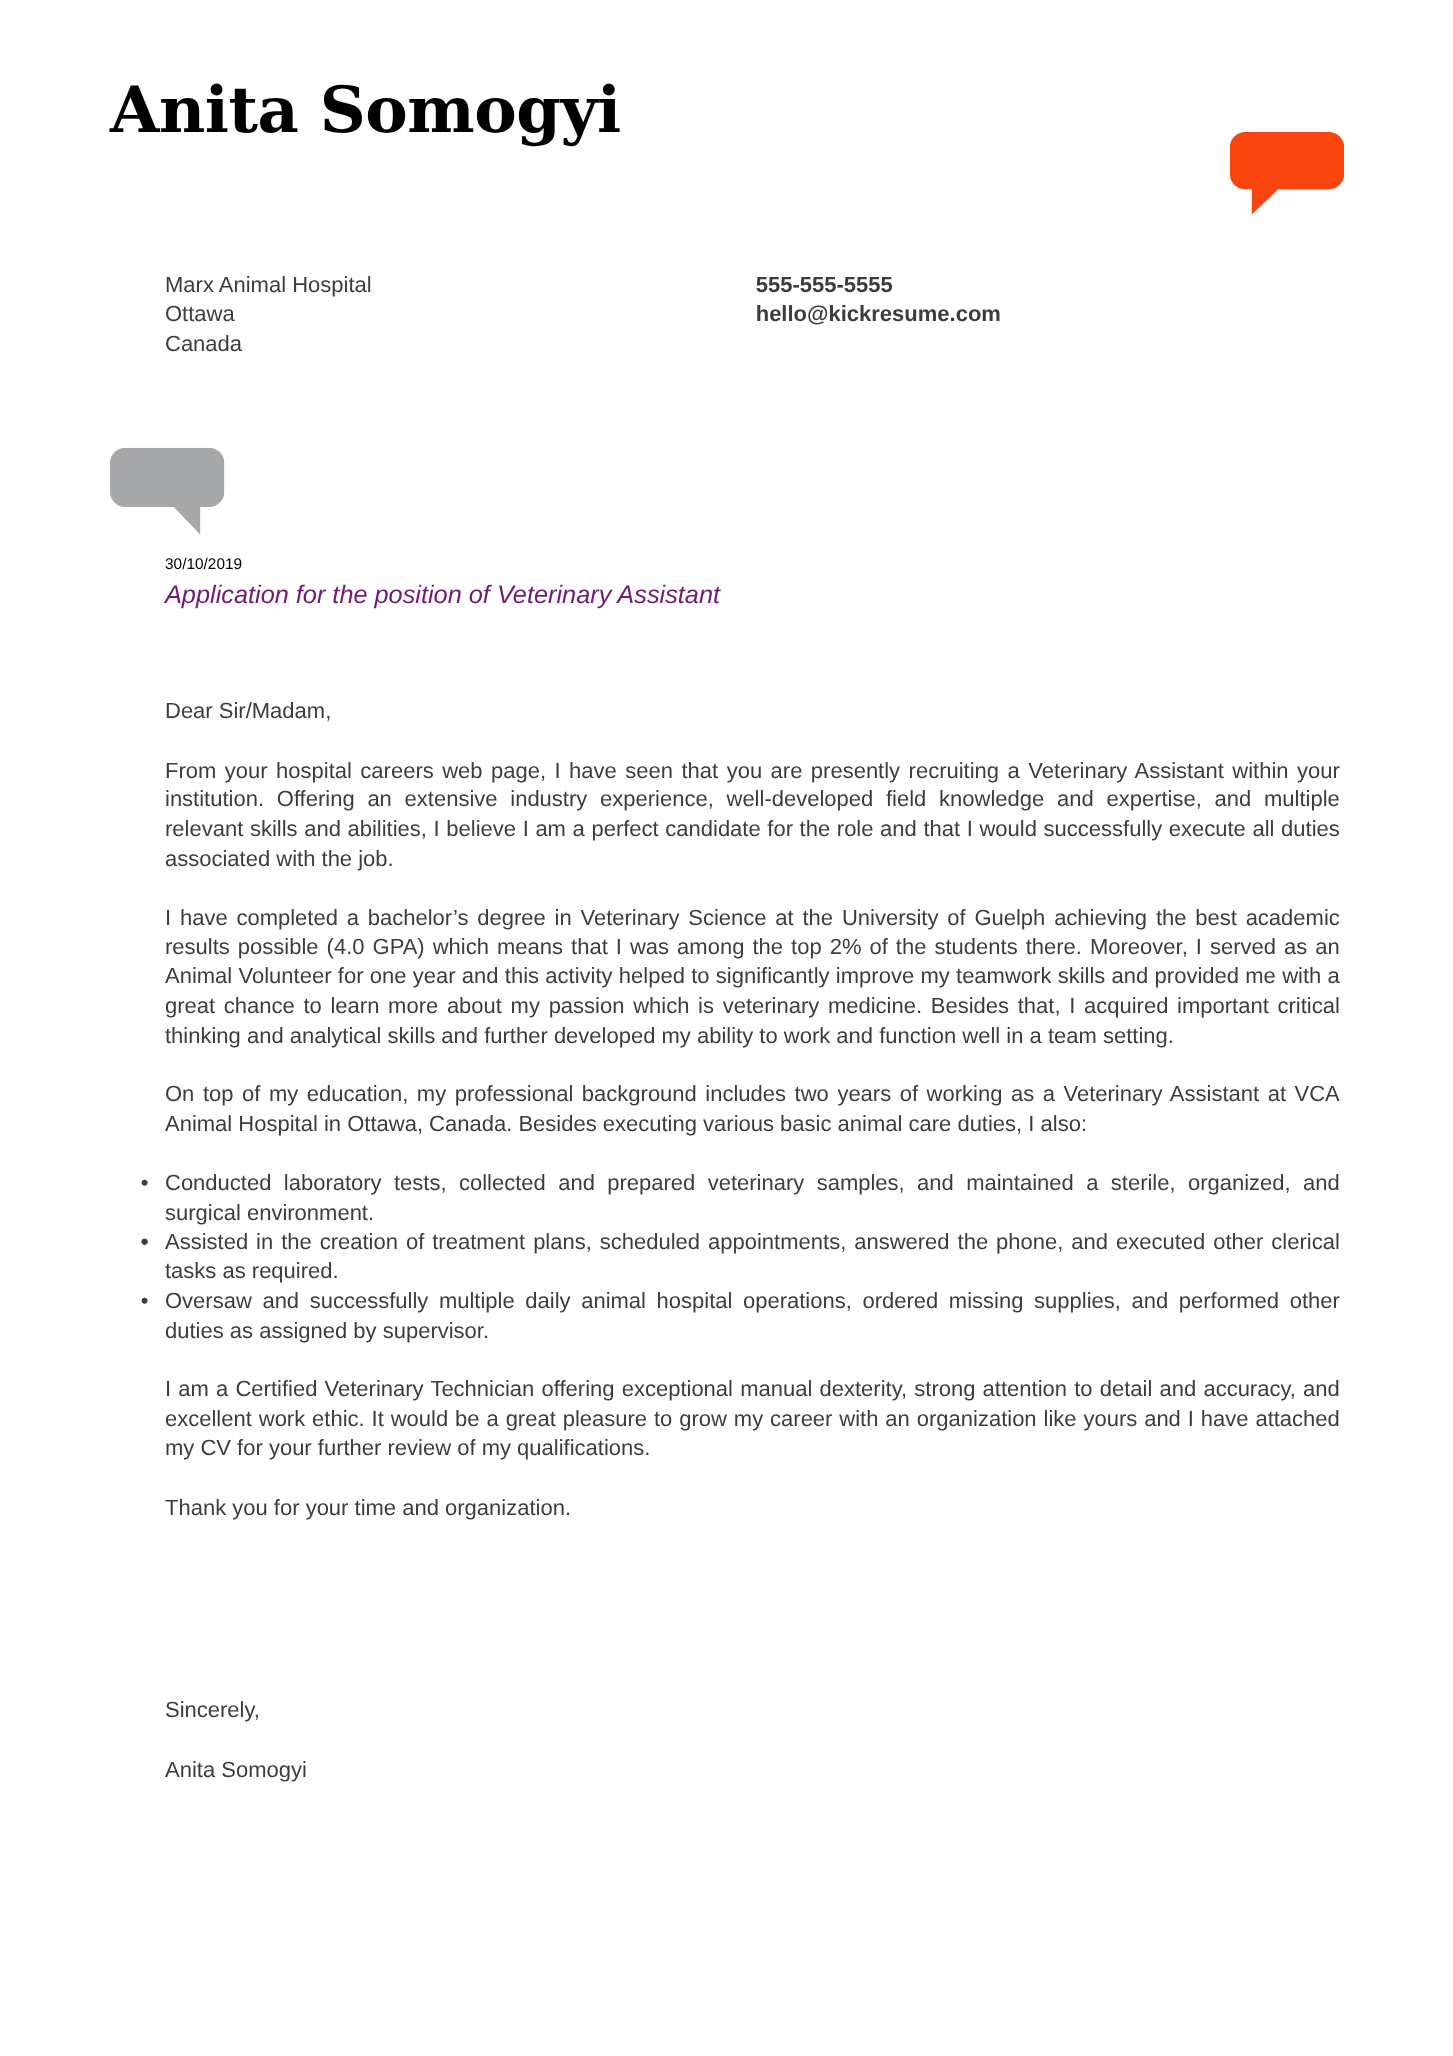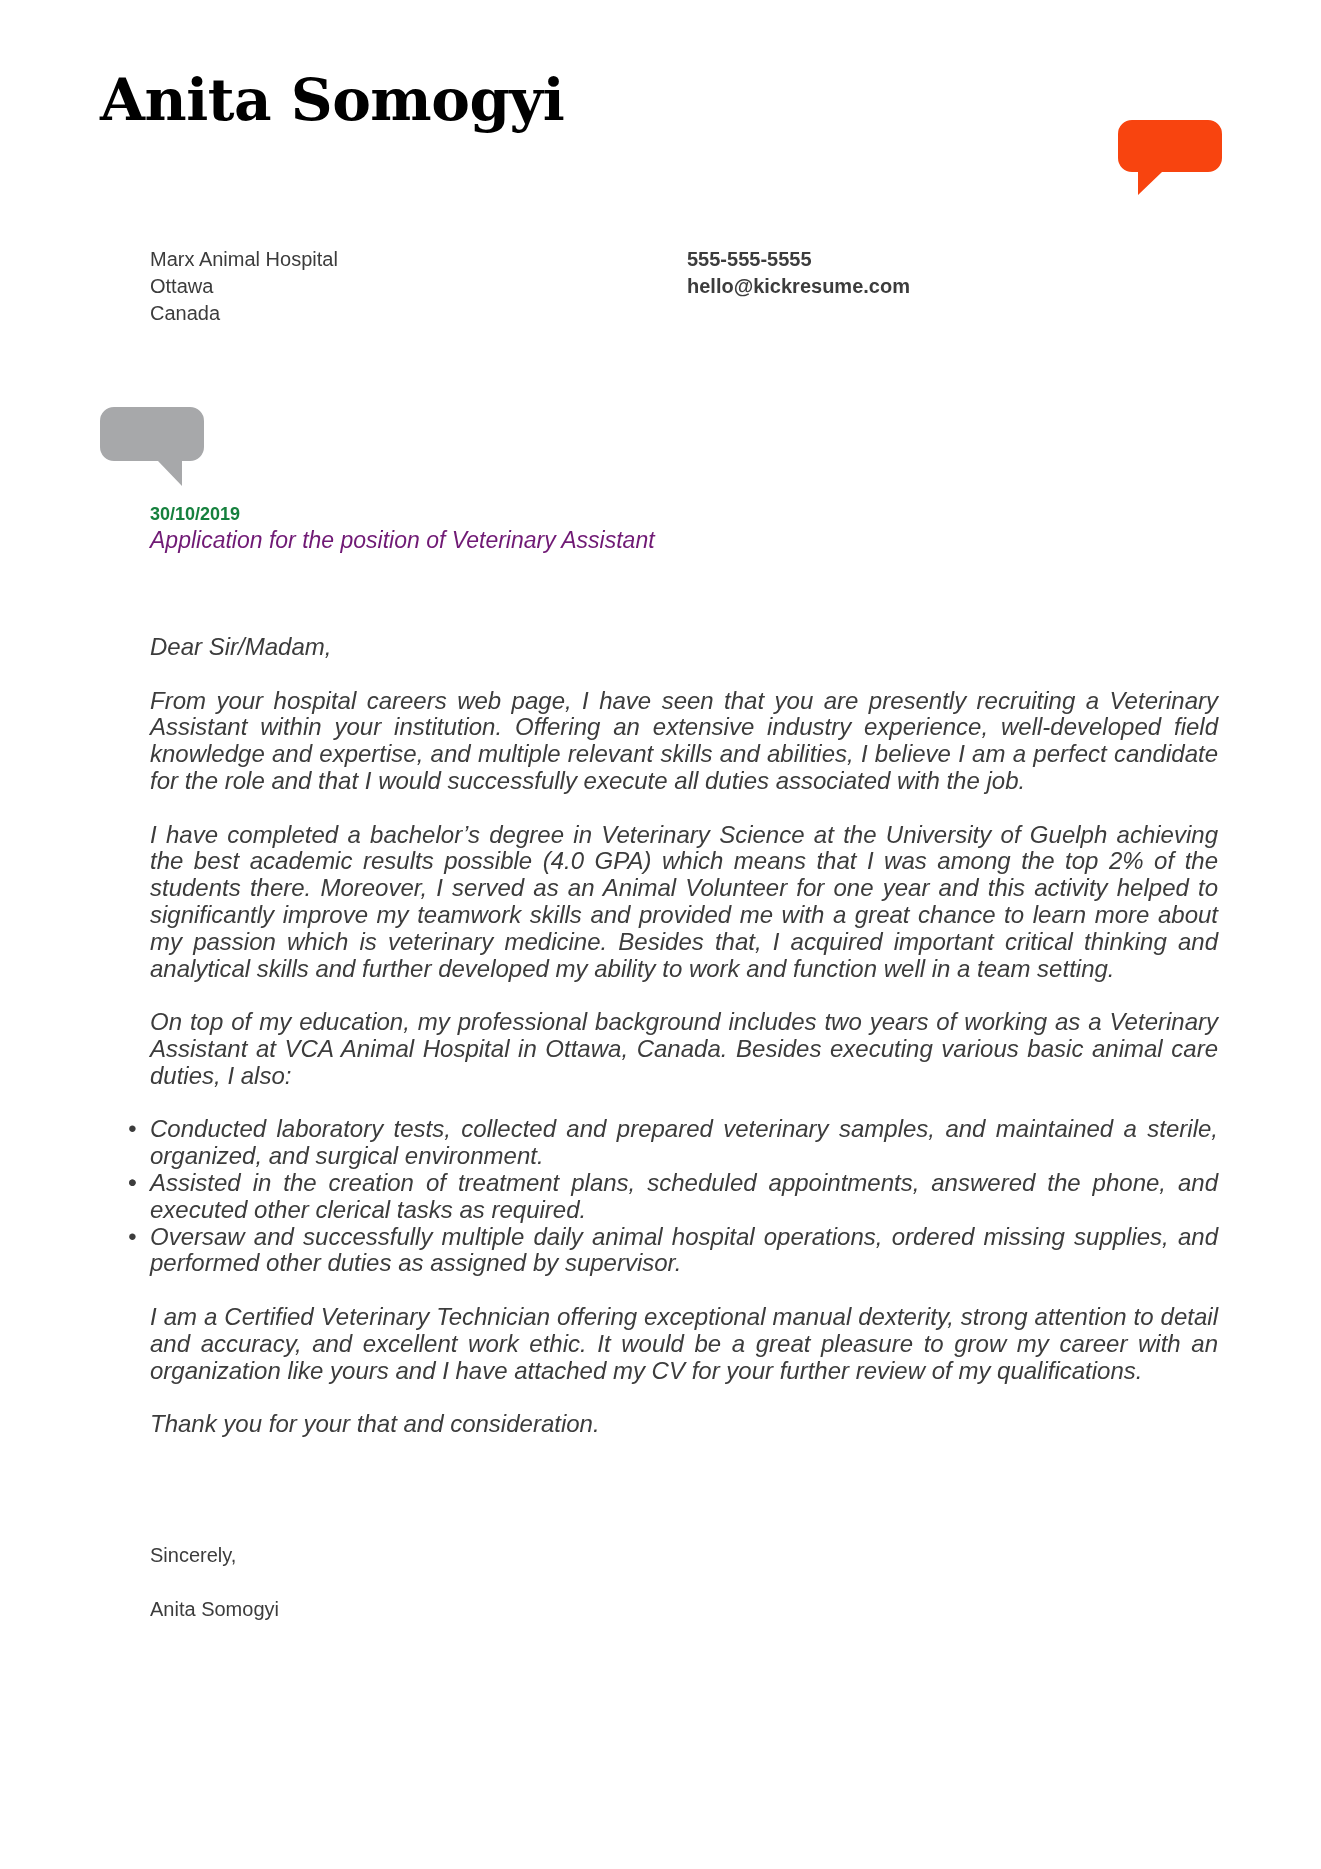--- a/index.html
+++ b/index.html
@@ -4,23 +4,23 @@
 <style>
   html, body { margin:0; padding:0; background:#ffffff; }
   body { width:1321px; height:1869px; position:relative; overflow:hidden;
          font-family:"Liberation Sans", sans-serif; color:#3c3c3c; }
   .name { position:absolute; left:100px; top:66px; font-family:"DejaVu Serif", serif;
           font-weight:bold; font-size:58px; color:#000; letter-spacing:-0.5px; margin:0; line-height:1.2; }
   .bubble-orange { position:absolute; left:1118px; top:80px; width:104px; height:156px; }
   .bubble-gray { position:absolute; left:100px; top:407px; width:104px; height:80px; }
   .addr { position:absolute; left:150px; top:246px; font-size:20px; line-height:27px; color:#3c3c3c; }
   .contact { position:absolute; left:687px; top:246px; font-size:20px; line-height:27px; color:#3c3c3c;font-weight:bold; }
-  .date { position:absolute; left:150px; top:504px; font-size:18px; font-weight:bold; color:#15803d; }
+  .date { position:absolute; left:150px; top:504px; font-size:14px; font-weight:normal; color:#000000; }
   .subject { position:absolute; left:150px; top:527px; font-size:23px; color:#701a75;font-style:italic; }
-  .body { position:absolute; left:150px; top:634px; width:1068px; font-size:24px; line-height:26.8px; color:#3c3c3c;font-style:italic; }
+  .body { position:absolute; left:150px; top:634px; width:1068px; font-size:20px; line-height:26.8px; color:#3c3c3c; }
   .body p { margin:0 0 26.8px 0; text-align:justify; }
   .body ul { margin:0 0 26.8px 0; padding:0; list-style:none; }
   .body li { position:relative; text-align:justify; }
   .body li .dot { position:absolute; left:-22px; top:0; }
   .closing { position:absolute; left:150px; top:1542px; font-size:20px; line-height:26.8px; }
   .closing div { margin-bottom:26.8px; }
 </style>
 </head>
 <body>
 
@@ -53,19 +53,19 @@
   <p>From your hospital careers web page, I have seen that you are presently recruiting a Veterinary Assistant within your institution. Offering an extensive industry experience, well-developed field knowledge and expertise, and multiple relevant skills and abilities, I believe I am a perfect candidate for the role and that I would successfully execute all duties associated with the job.</p>
   <p>I have completed a bachelor’s degree in Veterinary Science at the University of Guelph achieving the best academic results possible (4.0 GPA) which means that I was among the top 2% of the students there. Moreover, I served as an Animal Volunteer for one year and this activity helped to significantly improve my teamwork skills and provided me with a great chance to learn more about my passion which is veterinary medicine. Besides that, I acquired important critical thinking and analytical skills and further developed my ability to work and function well in a team setting.</p>
   <p>On top of my education, my professional background includes two years of working as a Veterinary Assistant at VCA Animal Hospital in Ottawa, Canada. Besides executing various basic animal care duties, I also:</p>
   <ul>
     <li><span class="dot">•</span><span>Conducted laboratory tests, collected and prepared veterinary samples, and maintained a sterile, organized, and surgical environment.</span></li>
     <li><span class="dot">•</span></li>
     <li><span class="dot">•</span><span>Assisted in the creation of treatment plans, scheduled appointments, answered the phone, and executed other clerical tasks as required.</span></li>
     <li><span class="dot">•</span><span>Oversaw and successfully multiple daily animal hospital operations, ordered missing supplies, and performed other duties as assigned by supervisor.</span></li>
   </ul>
   <p>I am a Certified Veterinary Technician offering exceptional manual dexterity, strong attention to detail and accuracy, and excellent work ethic. It would be a great pleasure to grow my career with an organization like yours and I have attached my CV for your further review of my qualifications.</p>
-  <p>Thank you for your that and consideration.</p>
+  <p>Thank you for your time and organization.</p>
 </div>
 
 <div class="closing">
   <div>Sincerely,</div>
   <div>Anita Somogyi</div>
 </div>
 
 </body></html>

